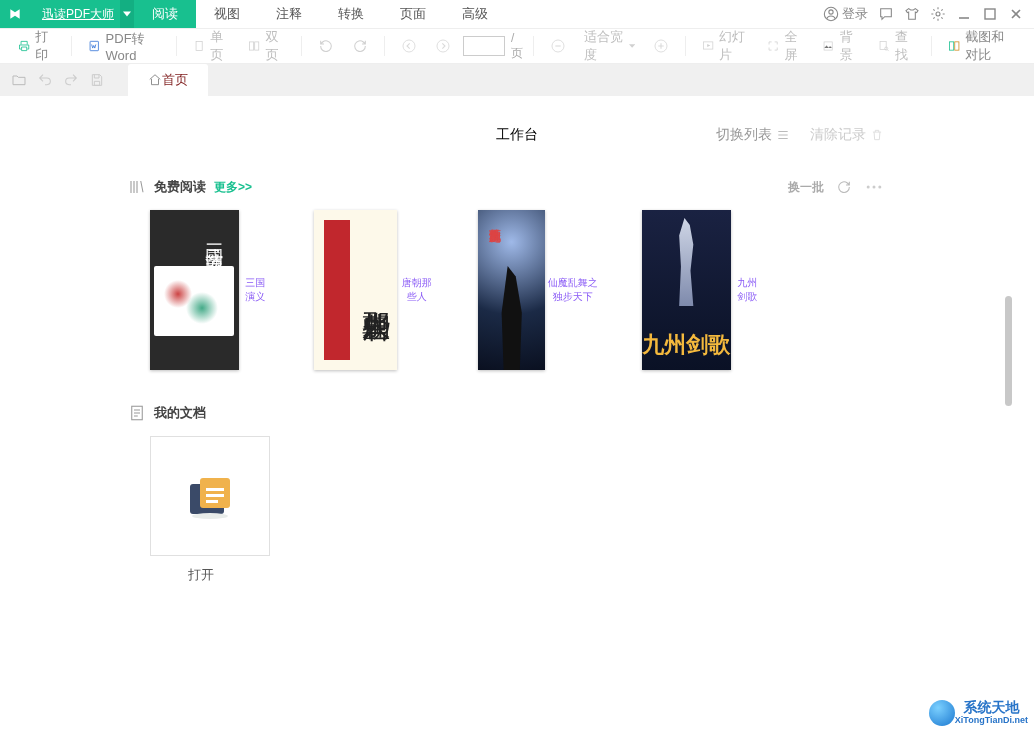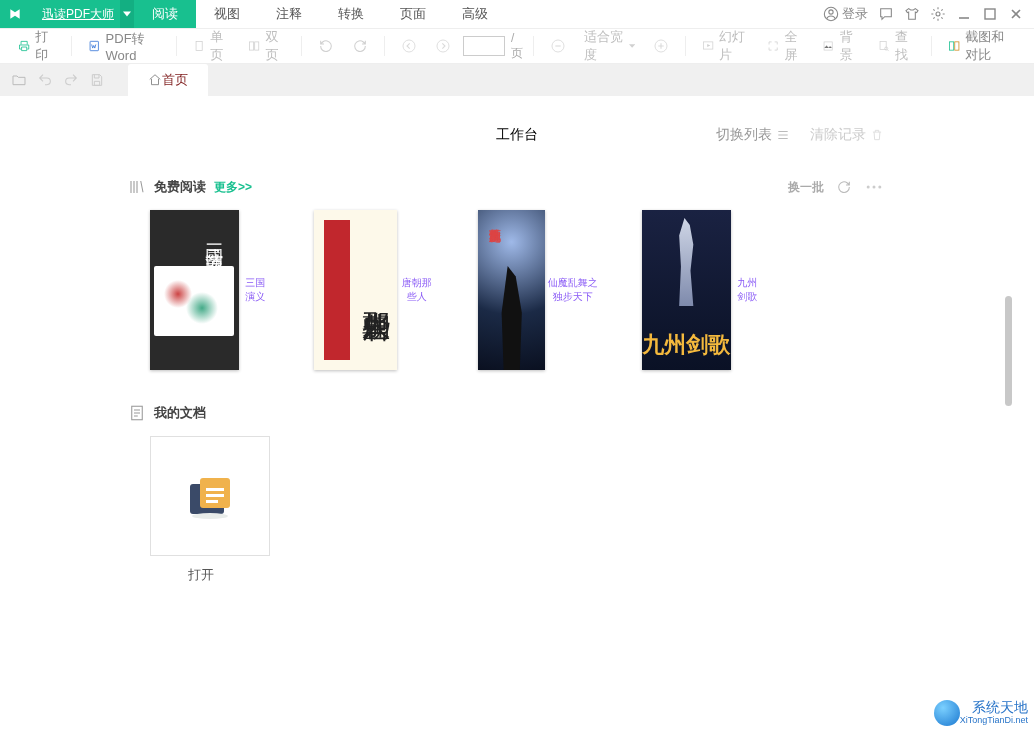--- a/index.html
+++ b/index.html
@@ -64,21 +64,21 @@
   .cover3 .sil { position:absolute; bottom:0; left:20%; width:60%; height:65%; background:#111; clip-path:polygon(40% 0,60% 10%,75% 45%,70% 100%,30% 100%,25% 45%); }
   .cover3 .redv { position:absolute; left:8px; top:10px; writing-mode:vertical-rl; color:#d44; font-size:12px; font-family:KaiTi,serif; }
   .cover4 { background:linear-gradient(180deg,#1a2242,#0a1125); position:relative; justify-content:center; align-items:flex-end; padding-bottom:10px; }
   .cover4 .char { position:absolute; top:8px; left:30%; width:40%; height:55%; background:linear-gradient(180deg,#cfd6e6,#7e8aac); clip-path:polygon(45% 0,60% 8%,70% 30%,62% 60%,70% 100%,30% 100%,35% 55%,30% 20%); }
   .cover4 .ttl { font-size:22px; color:#f4b93d; font-family:STKaiti,KaiTi,serif; font-weight:bold; }
 
   svg { display:block; }
   .ic14 { width:14px; height:14px; }
   .ic16 { width:16px; height:16px; }
 
-  .watermark { position:absolute; right:0; bottom:0; font-size:11px; color:#2874c8; font-weight:normal; text-align:right; line-height:1.1; display:flex; align-items:center; gap:0; padding:4px 6px; }
+  .watermark { position:absolute; right:0; bottom:0; font-size:11px; color:#2874c8; font-weight:bold; text-align:center; line-height:1.1; display:flex; align-items:center; gap:0; padding:4px 6px; }
   .watermark .globe { width:26px; height:26px; border-radius:50%; background:radial-gradient(circle at 35% 30%, #7bd0ff, #1b78d0); position:relative; }
 </style>
 </head>
 <body>
 
 <div class="titlebar">
   <div class="app-brand">
     <svg class="ic14" viewBox="0 0 24 24">
         <path fill="#fff" d="M4 20V4l8 5 8-5v16l-8-5z"></path>
       </svg>

